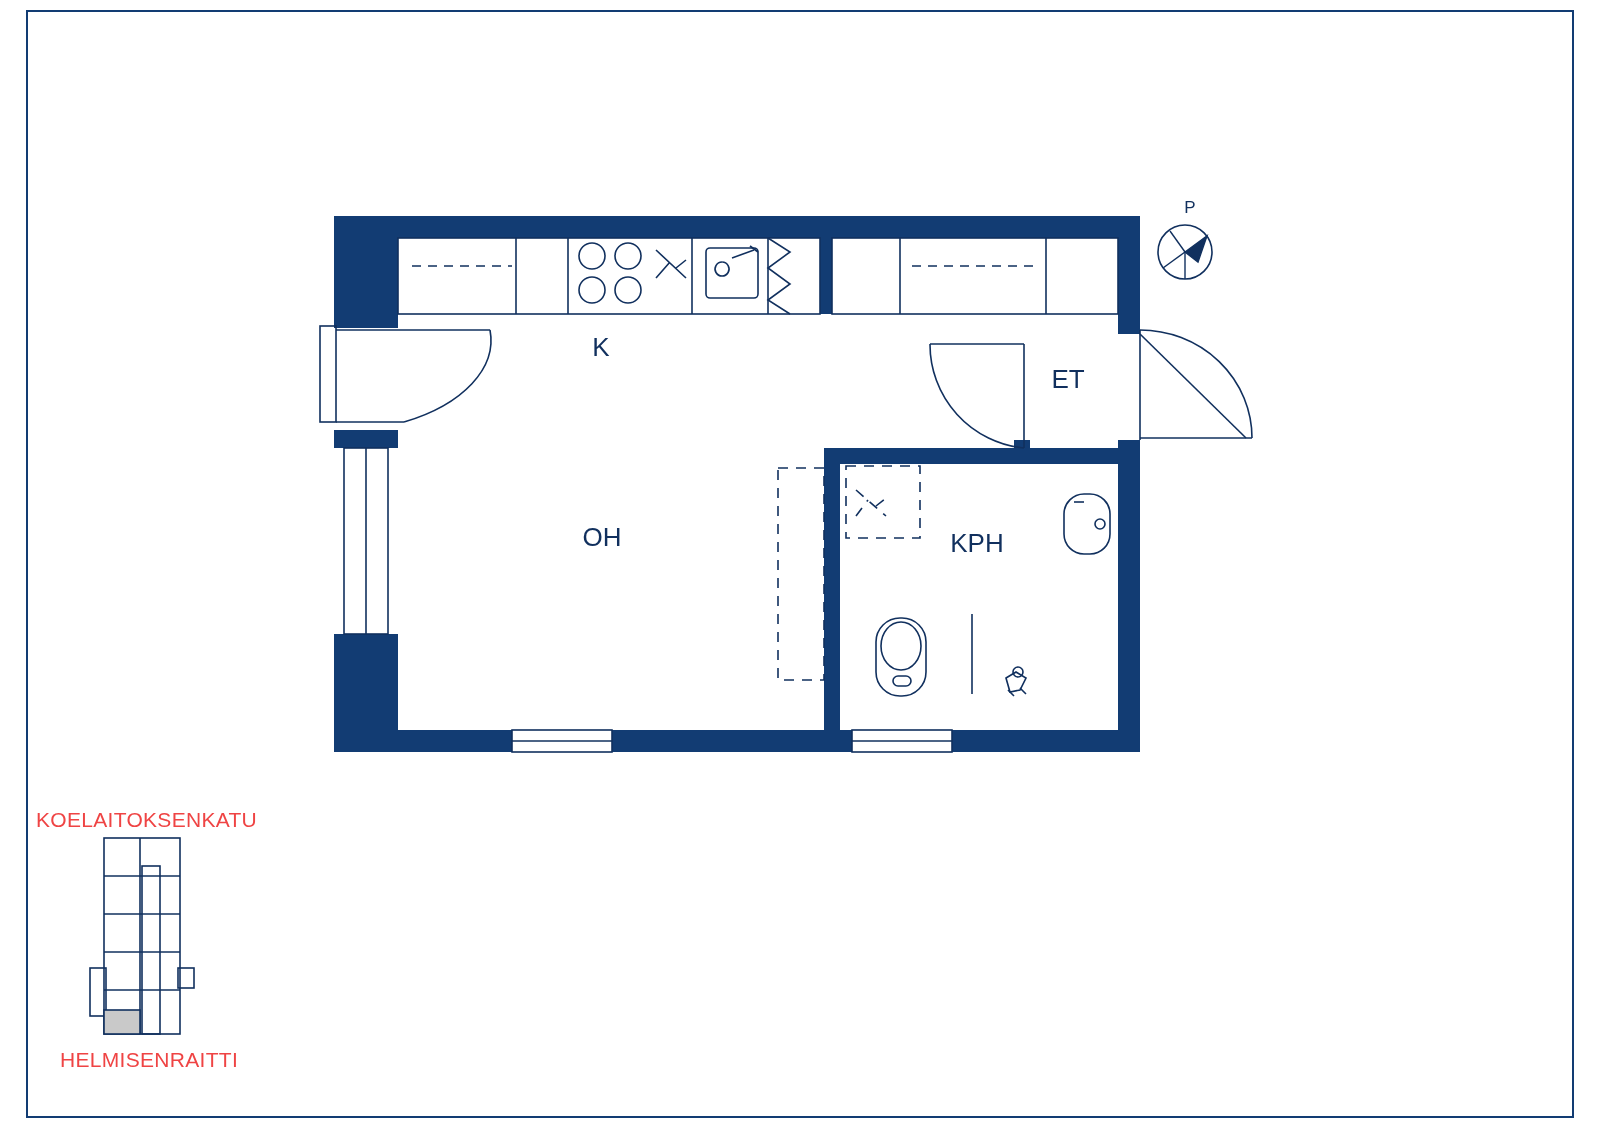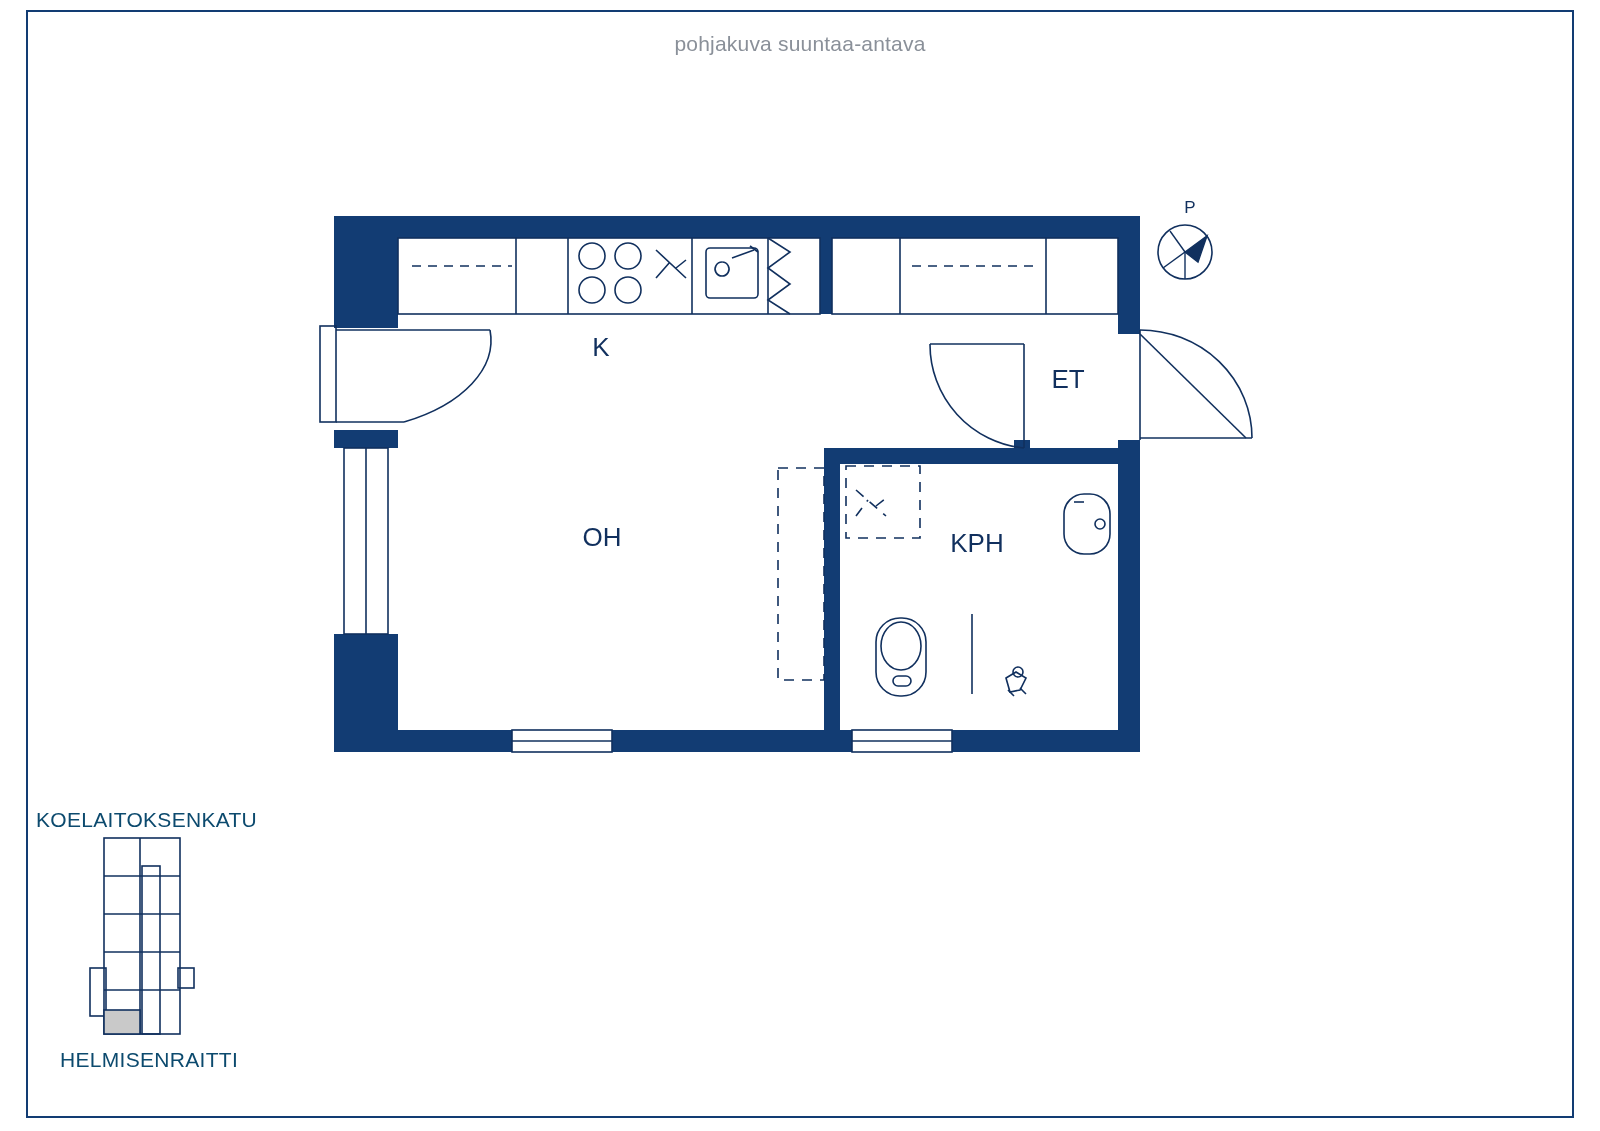--- a/index.html
+++ b/index.html
@@ -48,35 +48,34 @@
   }
   .compass-label {
     font-family: "Liberation Sans", sans-serif;
     font-size: 17px;
     fill: #11305e;
   }
   .street-label {
     position: absolute;
     font-family: "Liberation Sans", sans-serif;
     font-size: 21px;
-    color: #0c4a6e;
+    color: #ef4444;
     letter-spacing: 0.3px;
     white-space: nowrap;
   }
   #street-top { left: 36px; top: 808px; }
   #street-bottom { left: 60px; top: 1048px; text-align: right; }
 </style>
 </head>
 <body>
 
 <div id="page">
 
   <div class="frame"></div>
 
-  <div class="caption">pohjakuva suuntaa-antava</div>
 
   <svg class="plan" width="1600" height="1131" viewBox="0 0 1600 1131">
 
     <g fill="#123c73">
 
       <rect x="334" y="216" width="806" height="22"></rect>
 
       <rect x="334" y="216" width="64" height="112"></rect>
 
       <rect x="334" y="430" width="64" height="18"></rect>

